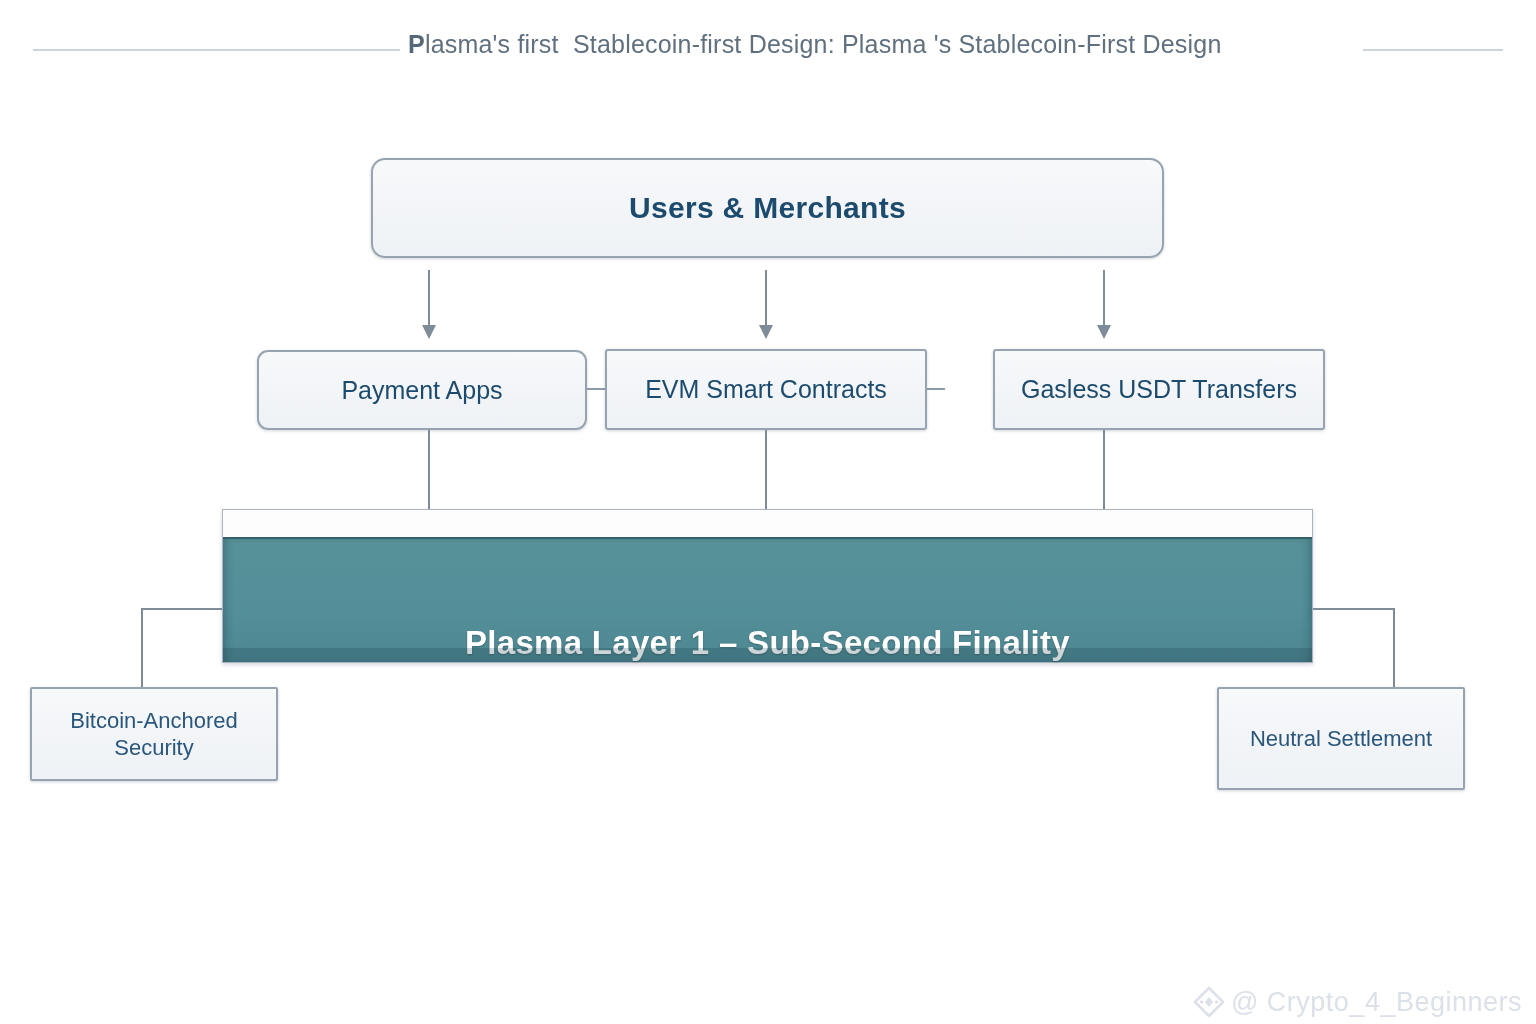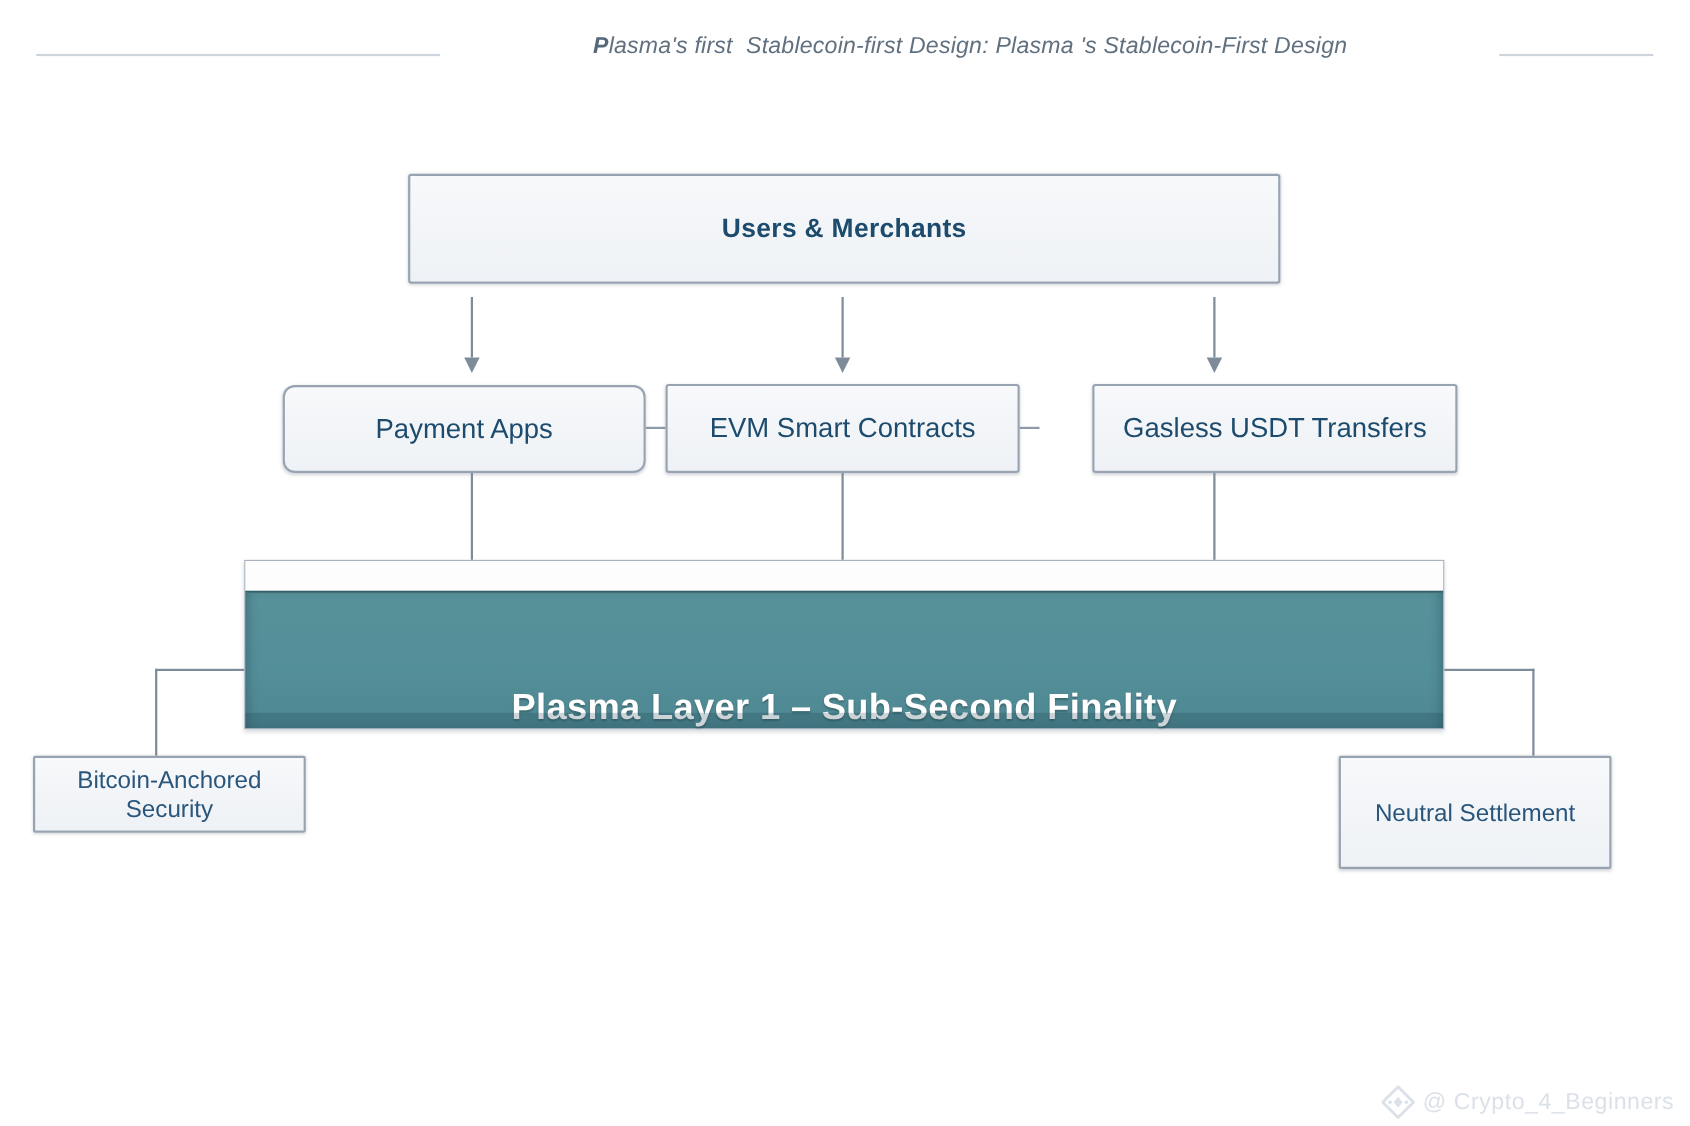--- a/index.html
+++ b/index.html
@@ -17,53 +17,52 @@
     position: absolute;
     height: 2px;
     background: #cdd4dc;
     top: 49px;
   }
   .title-line.left  { left: 33px;   width: 367px; }
   .title-line.right { left: 1363px; width: 140px; }
   .diagram-title {
     position: absolute;
     left: 408px; top: 30px; width: 948px;
-    text-align: center;
-    font-size: 21px;
+    text-align: left;
+    font-size: 25px;
     color: #60707f;
     letter-spacing: 0.2px;
     white-space: pre;
-    font-style: italic;
   }
   .diagram-title .tb { font-weight: 700; color: #55687a; }
 
   
   .node {
     position: absolute;
     background: linear-gradient(180deg, #f7f9fb 0%, #eef1f5 100%);
     border: 2px solid #97a3b1;
     border-radius: 3px;
     box-shadow: 0 1px 3px rgba(120,130,145,0.35);
     display: flex;
     align-items: center;
     justify-content: center;
     text-align: center;
     color: #1d4b6d;
     box-sizing: border-box;
   }
   .node-users {
     left: 371px; top: 158px; width: 793px; height: 100px;
-    font-size: 24px; font-weight: 700; letter-spacing: 0.3px;
+    font-size: 30px; font-weight: 700; letter-spacing: 0.3px; border-radius: 14px;
   }
   .node-mid { font-size: 25px; font-weight: 500; top: 349px; height: 81px; }
   .node-payment { left: 257px; width: 330px; top: 350px; height: 80px; border-radius: 11px; }
   .node-evm     { left: 605px; width: 322px; }
   .node-gasless { left: 945px; width: 332px; margin-left: 48px; }
   .node-bottom {
-    top: 687px; width: 248px; height: 70px;
+    top: 687px; width: 248px; height: 94px;
     font-size: 22px; font-weight: 500; color: #2a567c;
     line-height: 1.25; border-radius: 2px;
   }
   .node-bitcoin { left: 30px; }
   .node-neutral { left: 1217px; height: 103px; }
 
   
   .arrow {
     position: absolute;
     top: 270px;
@@ -155,21 +154,21 @@
   }
 
   
   .watermark {
     position: absolute;
     right: 14px; bottom: 6px;
     display: flex;
     align-items: center;
     gap: 6px;
     color: #dce1e9;
-    font-size: 21px;
+    font-size: 27px;
     letter-spacing: 0.5px;
   }
   .watermark svg { display: block; }
 </style>
 </head>
 <body>
 
 <div class="canvas">
 
   <div class="title-line left"></div>

